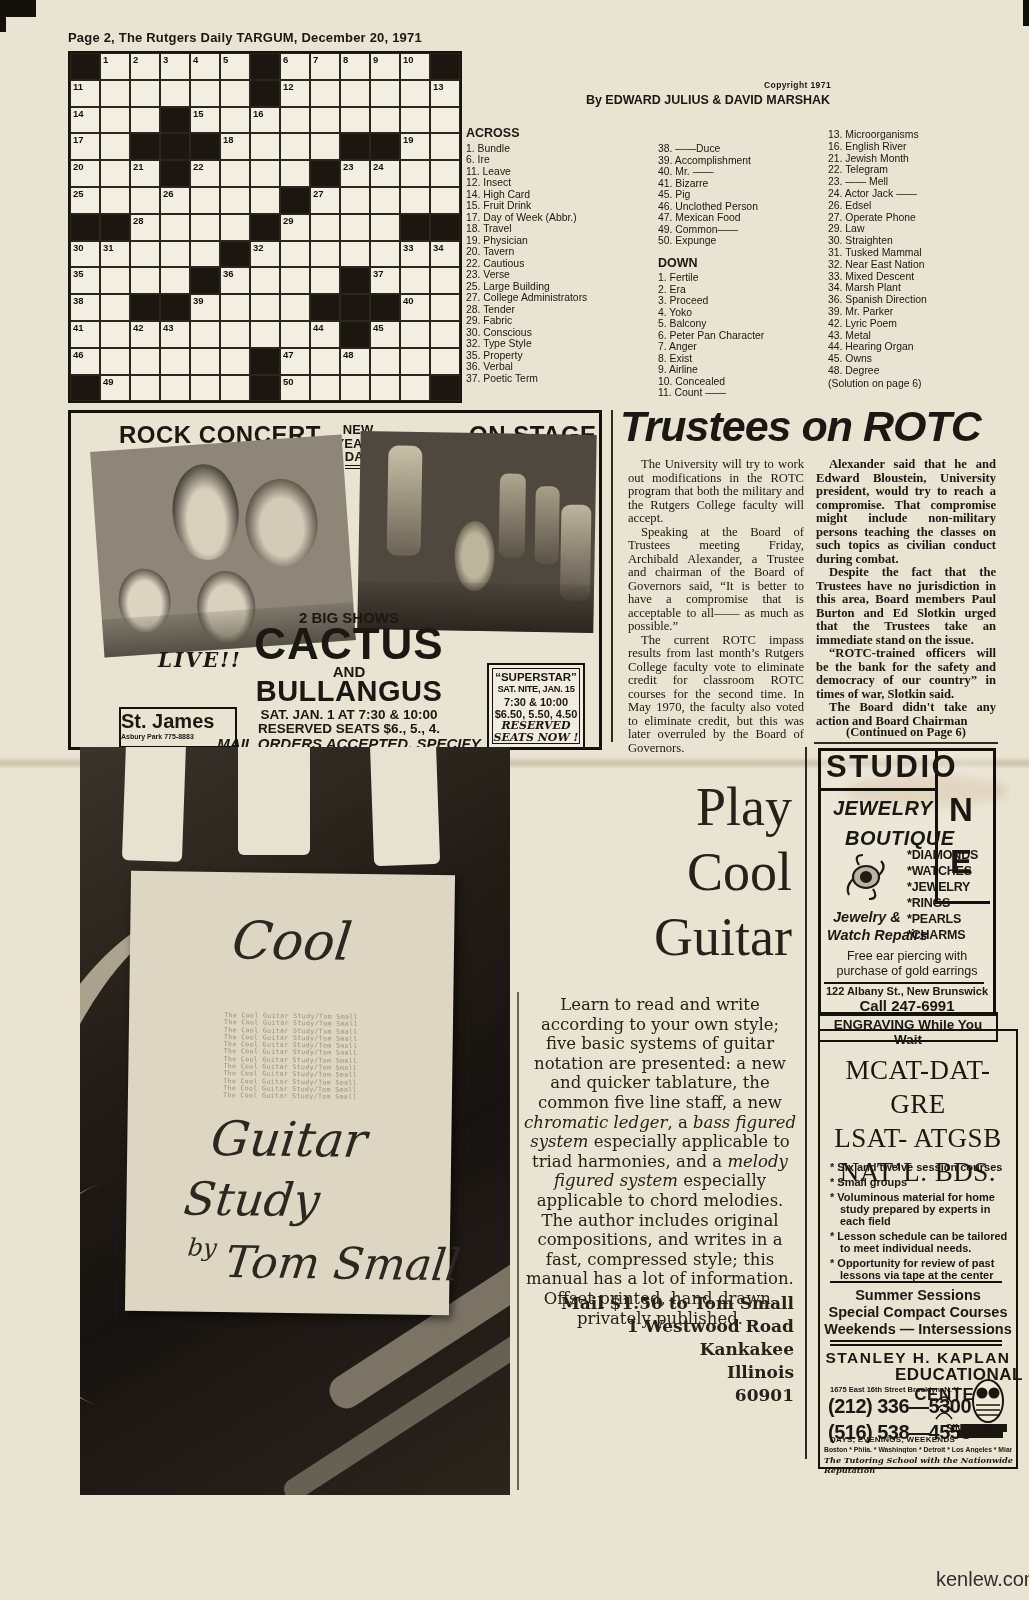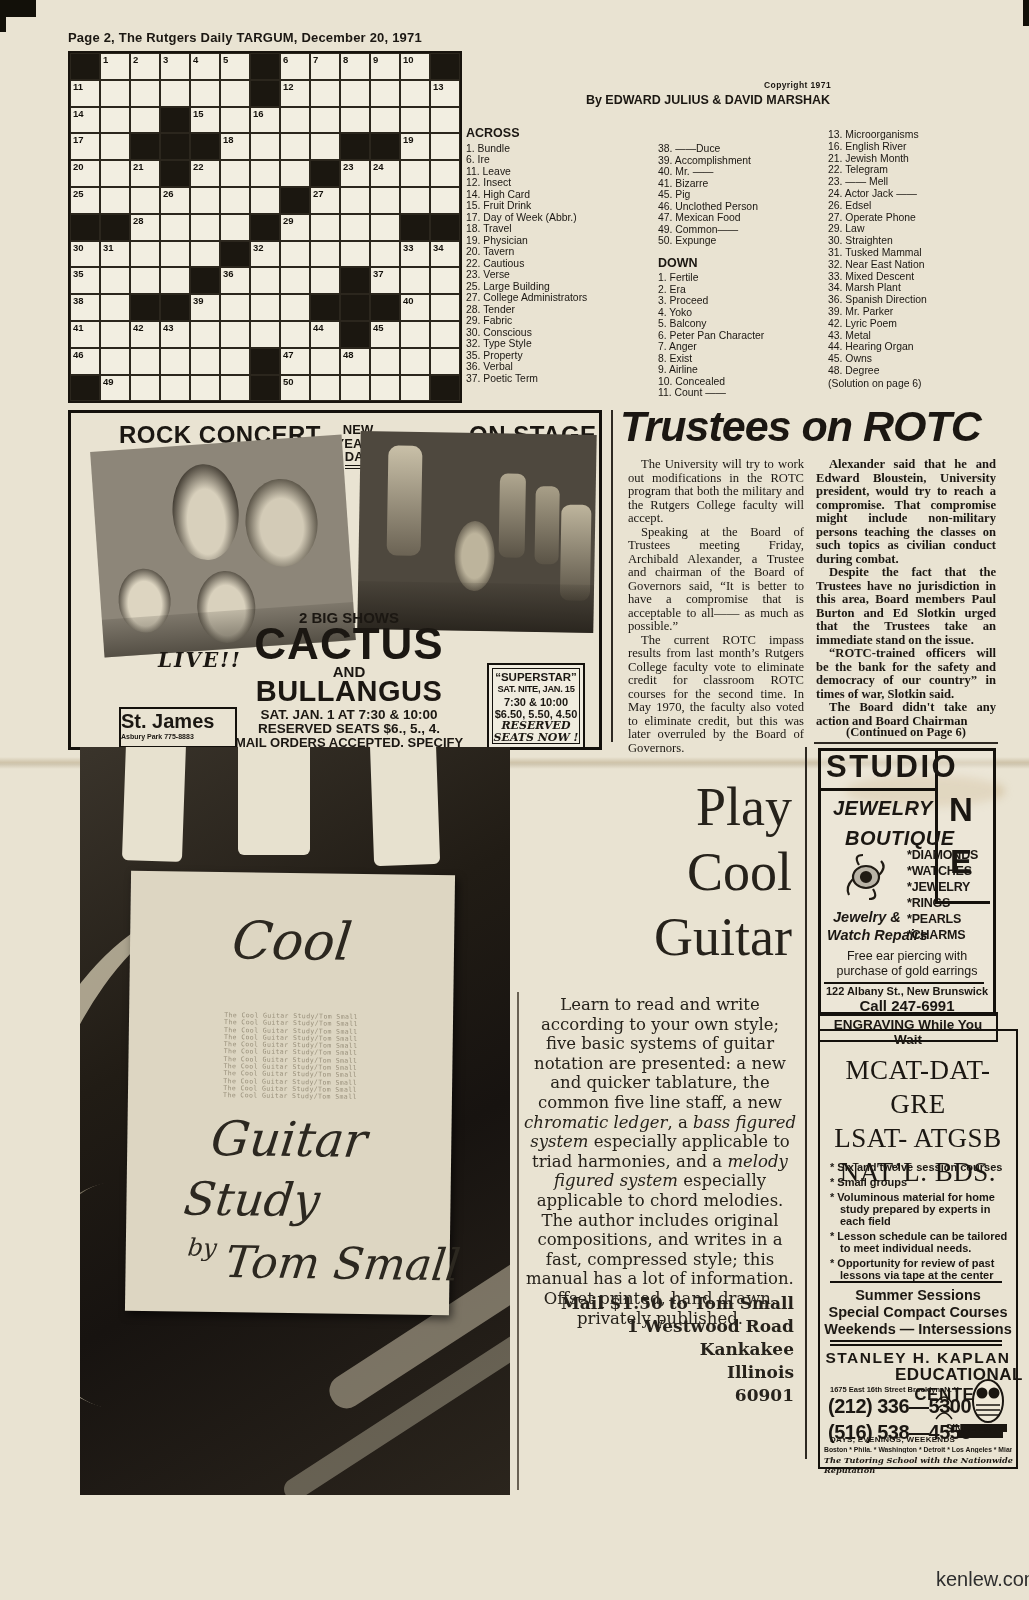--- a/index.html
+++ b/index.html
@@ -500,21 +500,21 @@
       <div style="position:absolute;left:0;top:150px;width:100%;height:48px;background:linear-gradient(180deg,rgba(30,26,20,.1),rgba(30,26,20,.75));"></div>
     </div>
 
     <div class="abs ctr b" style="left:178px;top:196px;width:200px;font-size:15px;">2 BIG SHOWS</div>
     <div class="abs dserif b i" style="left:70px;top:235px;font-size:20px;letter-spacing:2px;margin-left:17px;">LIVE!!</div>
     <div class="abs ctr cactus" style="left:152px;top:206px;width:252px;">CACTUS</div>
     <div class="abs ctr b" style="left:152px;top:250px;width:252px;font-size:15px;">AND</div>
     <div class="abs ctr bullangus" style="left:152px;top:262px;width:252px;">BULLANGUS</div>
     <div class="abs ctr b" style="left:140px;top:294px;width:276px;font-size:13.5px;">SAT. JAN. 1 AT 7:30 &amp; 10:00</div>
     <div class="abs ctr b" style="left:140px;top:308px;width:276px;font-size:13.5px;">RESERVED SEATS $6., 5., 4.</div>
-    <div class="abs ctr b" style="left:140px;top:322px;width:276px;font-size:13px;">MAIL ORDERS ACCEPTED. SPECIFY</div>
+    <div class="abs ctr b" style="left:140px;top:322px;width:276px;font-size:15px;font-style:italic;">MAIL ORDERS ACCEPTED. SPECIFY</div>
     <div class="abs ctr b" style="left:118px;top:332px;width:320px;font-size:10.5px;">SHOW, DATE &amp; TIME. SEND CHECK &amp; ENVELOPE</div>
 
     <div class="abs stjames" style="left:48px;top:294px;width:114px;height:37px;">
       <div class="b" style="font-size:20px;margin-top:1px;">St. James</div>
       <div class="b" style="font-size:7px;">Asbury Park    775-8883</div>
     </div>
 
     <div class="abs superstar" style="left:416px;top:250px;width:94px;height:76px;">
       <div style="font-size:11.5px;">“SUPERSTAR”</div>
       <div style="font-size:9.3px;letter-spacing:-.3px;">SAT. NITE, JAN. 15</div>

